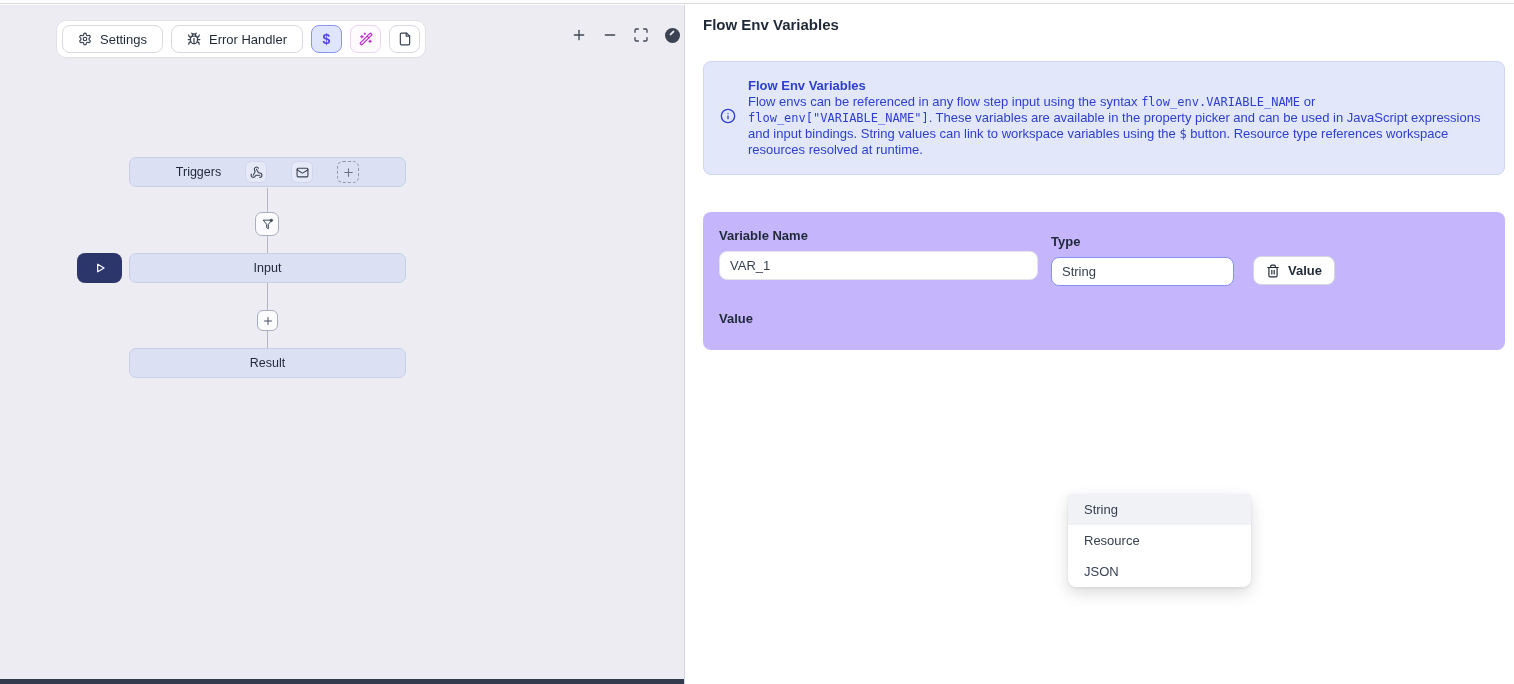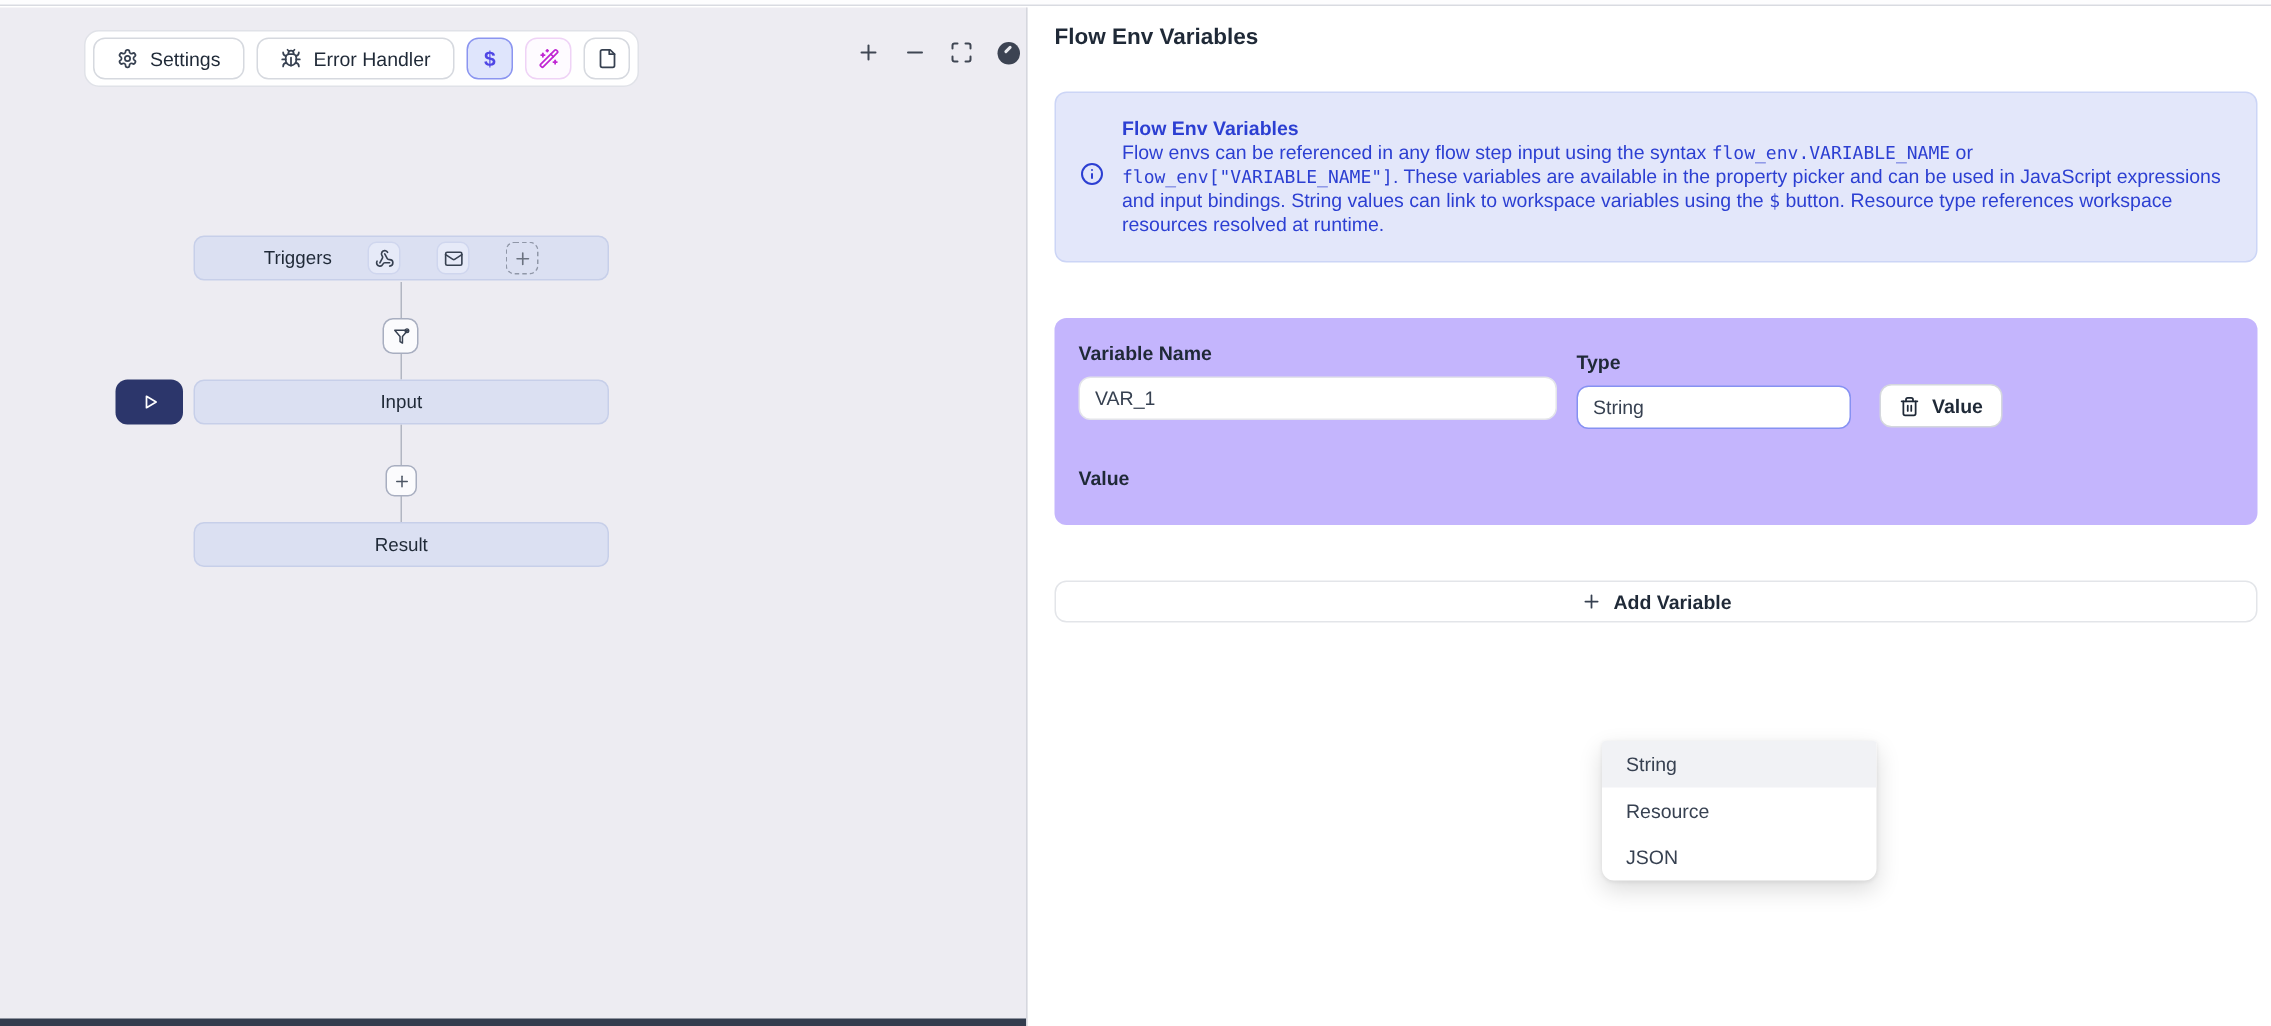--- a/index.html
+++ b/index.html
@@ -259,21 +259,14 @@
         <label class="flabel">Value</label>
       </div>
 
       <div class="dropdown">
         <div class="dd-option selected">String</div>
         <div class="dd-option">Resource</div>
         <div class="dd-option">JSON</div>
       </div>
     </div>
 
-    <button class="add-var-btn">
-      <svg viewBox="0 0 24 24">
-          <path d="M12 5v14"></path>
-          <path d="M5 12h14"></path>
-        </svg>
-      <span>Add Variable</span>
-    </button>
   </div>
 </div>
 
 </body></html>

